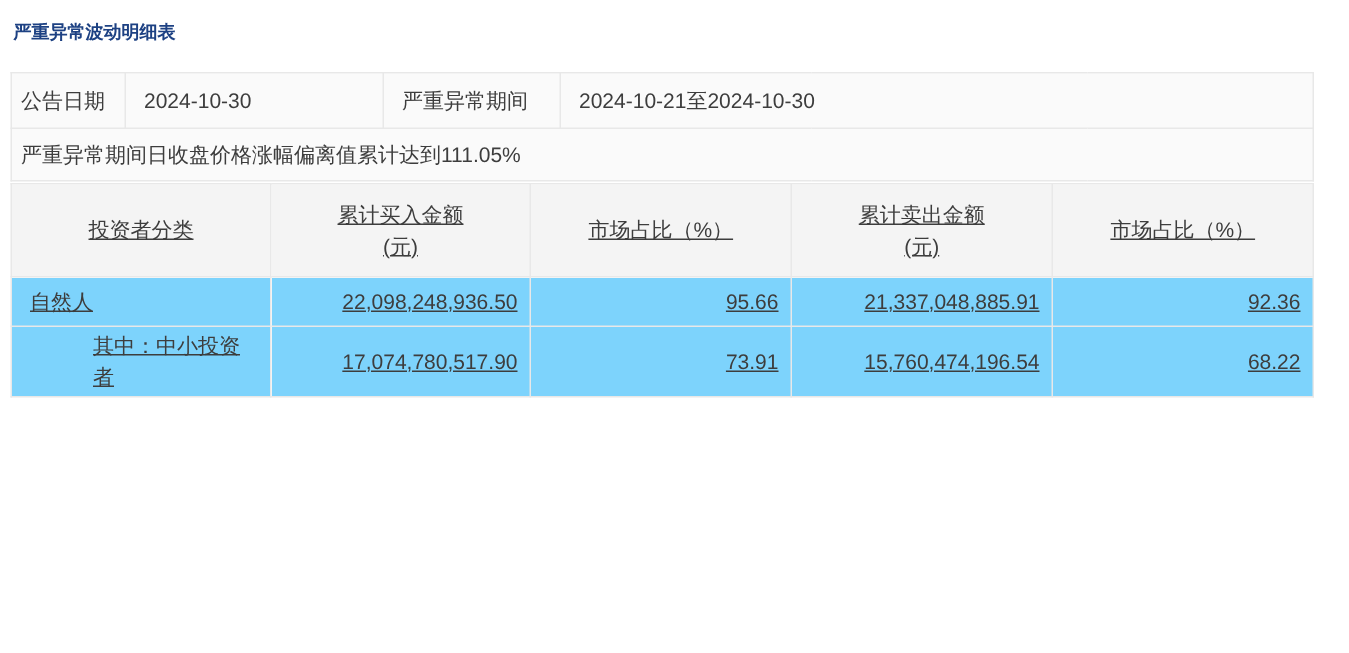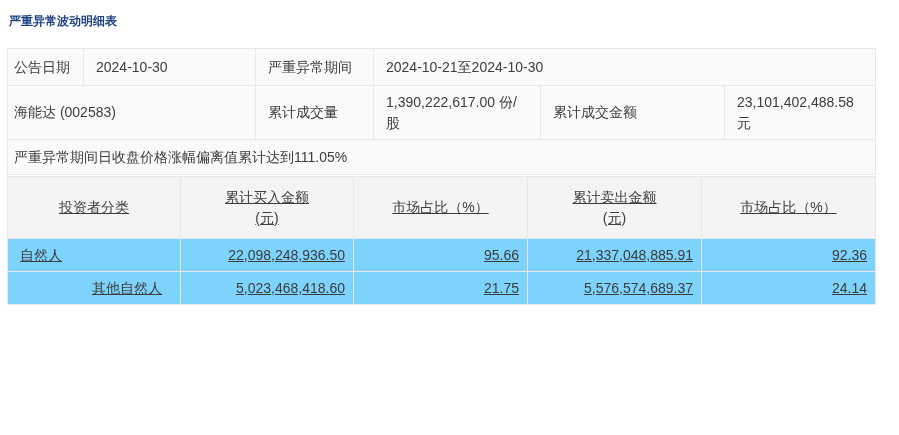--- a/index.html
+++ b/index.html
@@ -68,29 +68,20 @@
         <col style="width:184px">
         <col style="width:151px">
     </colgroup>
     <tbody>
       <tr class="r1">
         <td>公告日期</td>
         <td>2024-10-30</td>
         <td>严重异常期间</td>
         <td colspan="3">2024-10-21至2024-10-30</td>
       </tr>
-      <tr class="r2">
-        <td colspan="2">海能达 (002583)</td>
-        <td>累计成交量</td>
-        <td class="pre">1,390,222,617.00 份/
-股</td>
-        <td>累计成交金额</td>
-        <td class="pre">23,101,402,488.58
-元</td>
-      </tr>
       <tr class="r3">
         <td colspan="6">严重异常期间日收盘价格涨幅偏离值累计达到111.05%</td>
       </tr>
     </tbody>
   </table>
 
   <table class="detail">
     <colgroup>
       <col style="width:173px">
         <col style="width:173px">
@@ -111,22 +102,22 @@
     </thead>
     <tbody>
         <tr>
           <td class="cat indent-0">自然人</td>
           <td class="num">22,098,248,936.50</td>
           <td class="num">95.66</td>
           <td class="num">21,337,048,885.91</td>
           <td class="num">92.36</td>
         </tr>
         <tr>
-          <td class="cat indent-2">其他自然人</td>
-          <td class="num">5,023,468,418.60</td>
-          <td class="num">21.75</td>
-          <td class="num">5,576,574,689.37</td>
-          <td class="num">24.14</td>
+          <td class="cat indent-1">其中：中小投资者</td>
+          <td class="num">17,074,780,517.90</td>
+          <td class="num">73.91</td>
+          <td class="num">15,760,474,196.54</td>
+          <td class="num">68.22</td>
         </tr>
       </tbody>
   </table>
 
 </div>
 
 </body></html>

